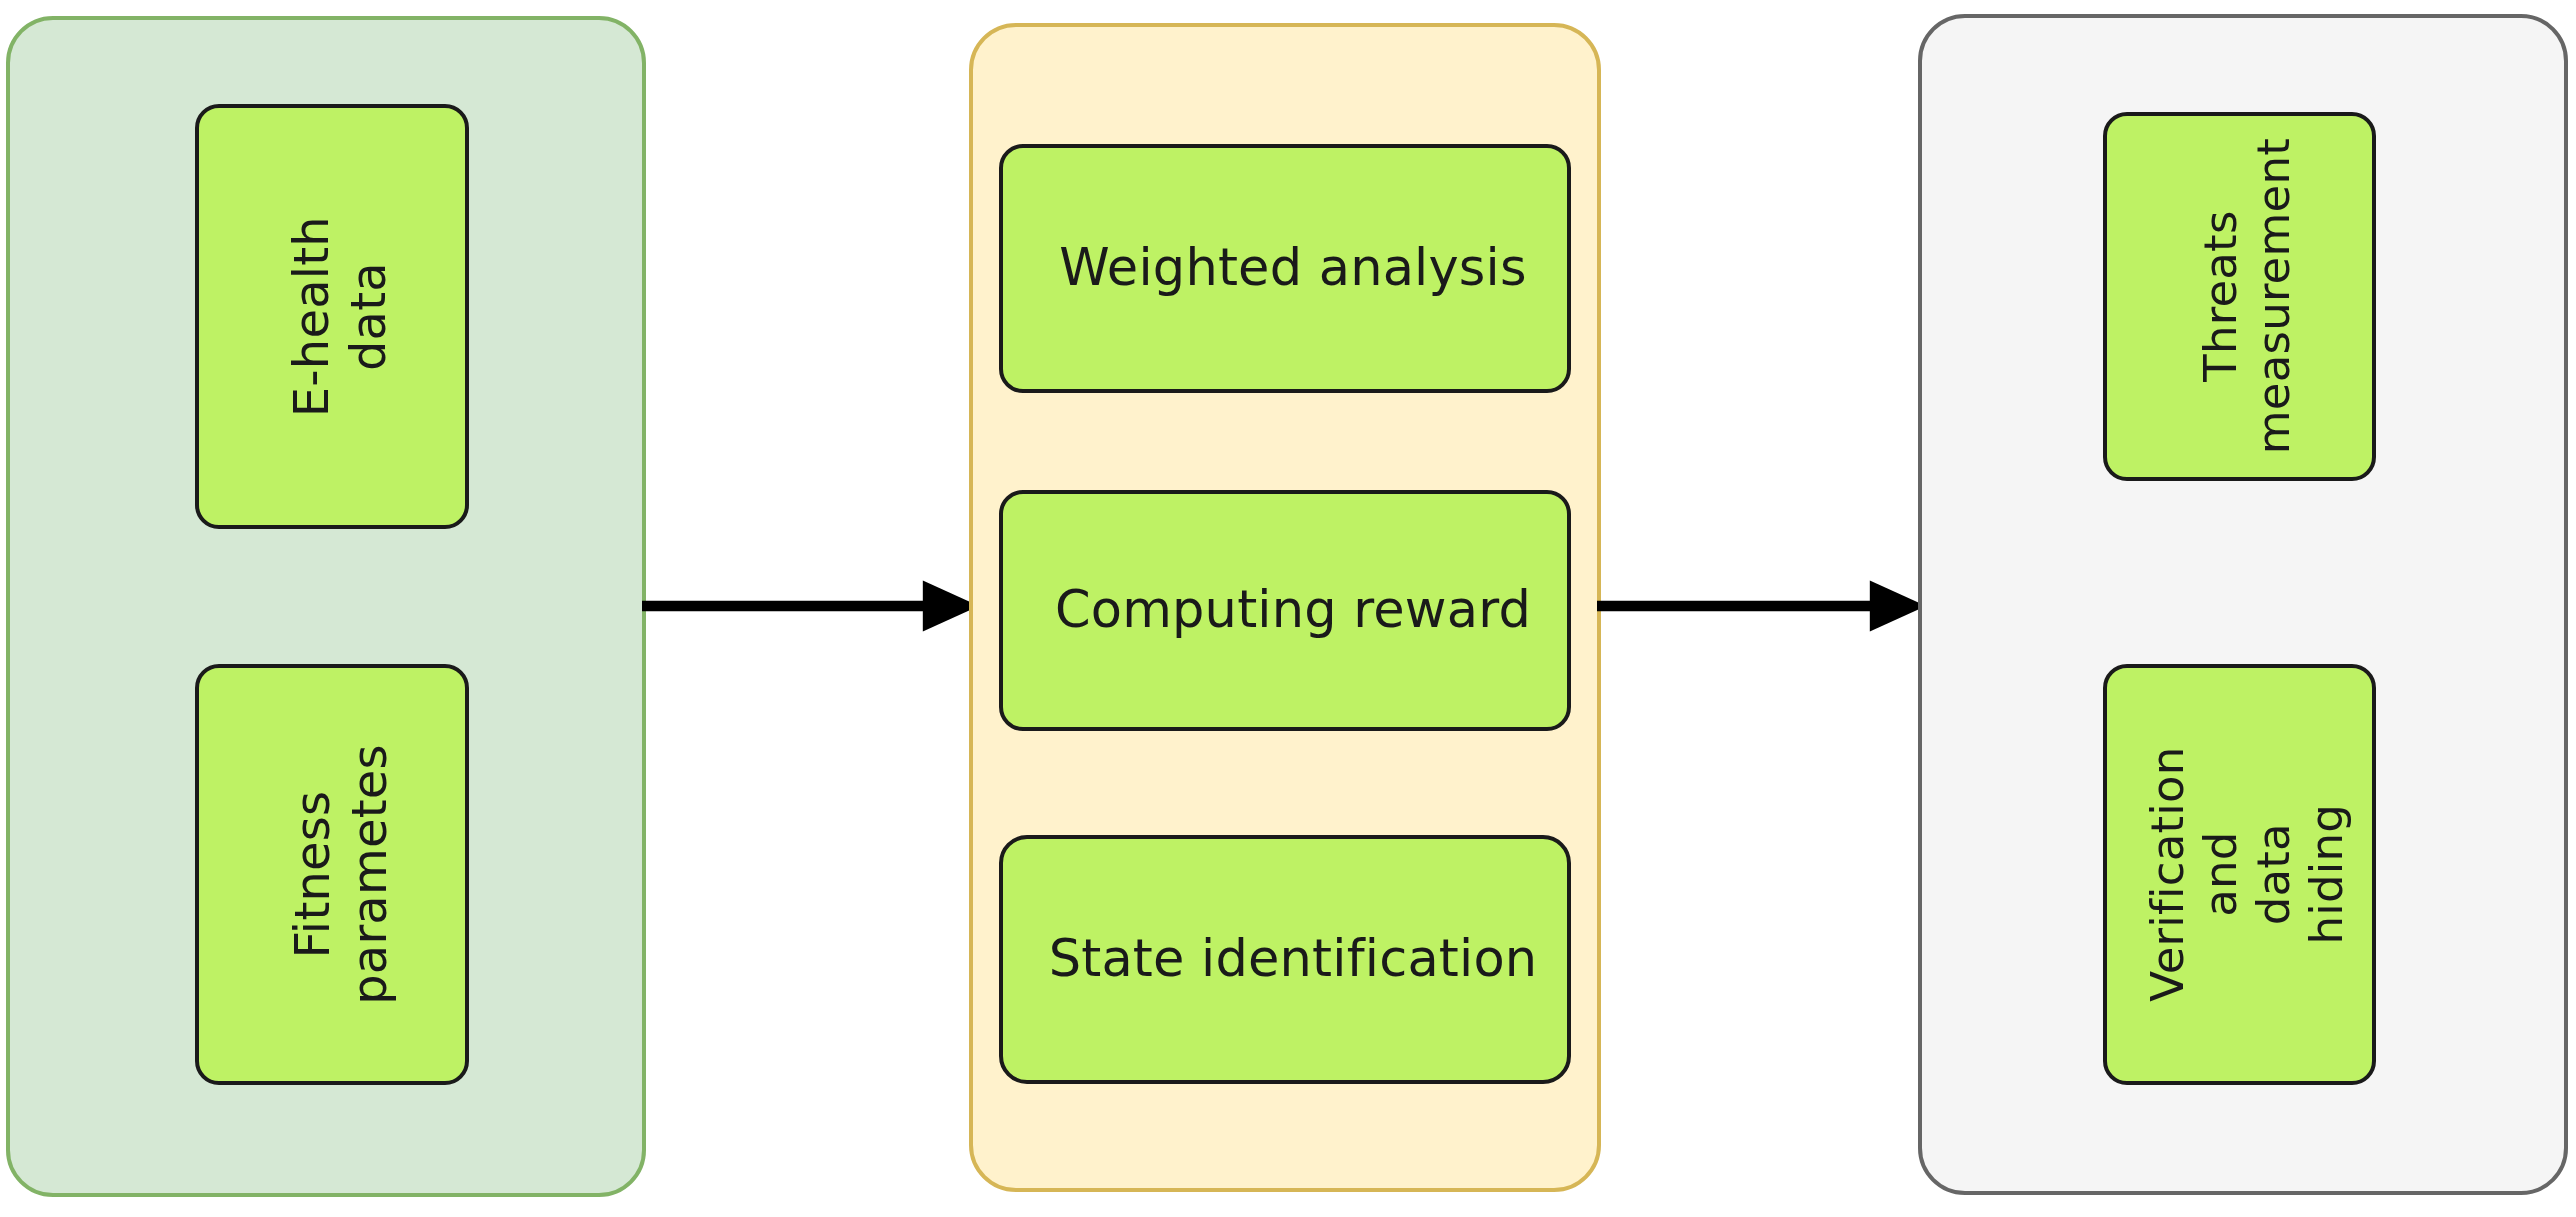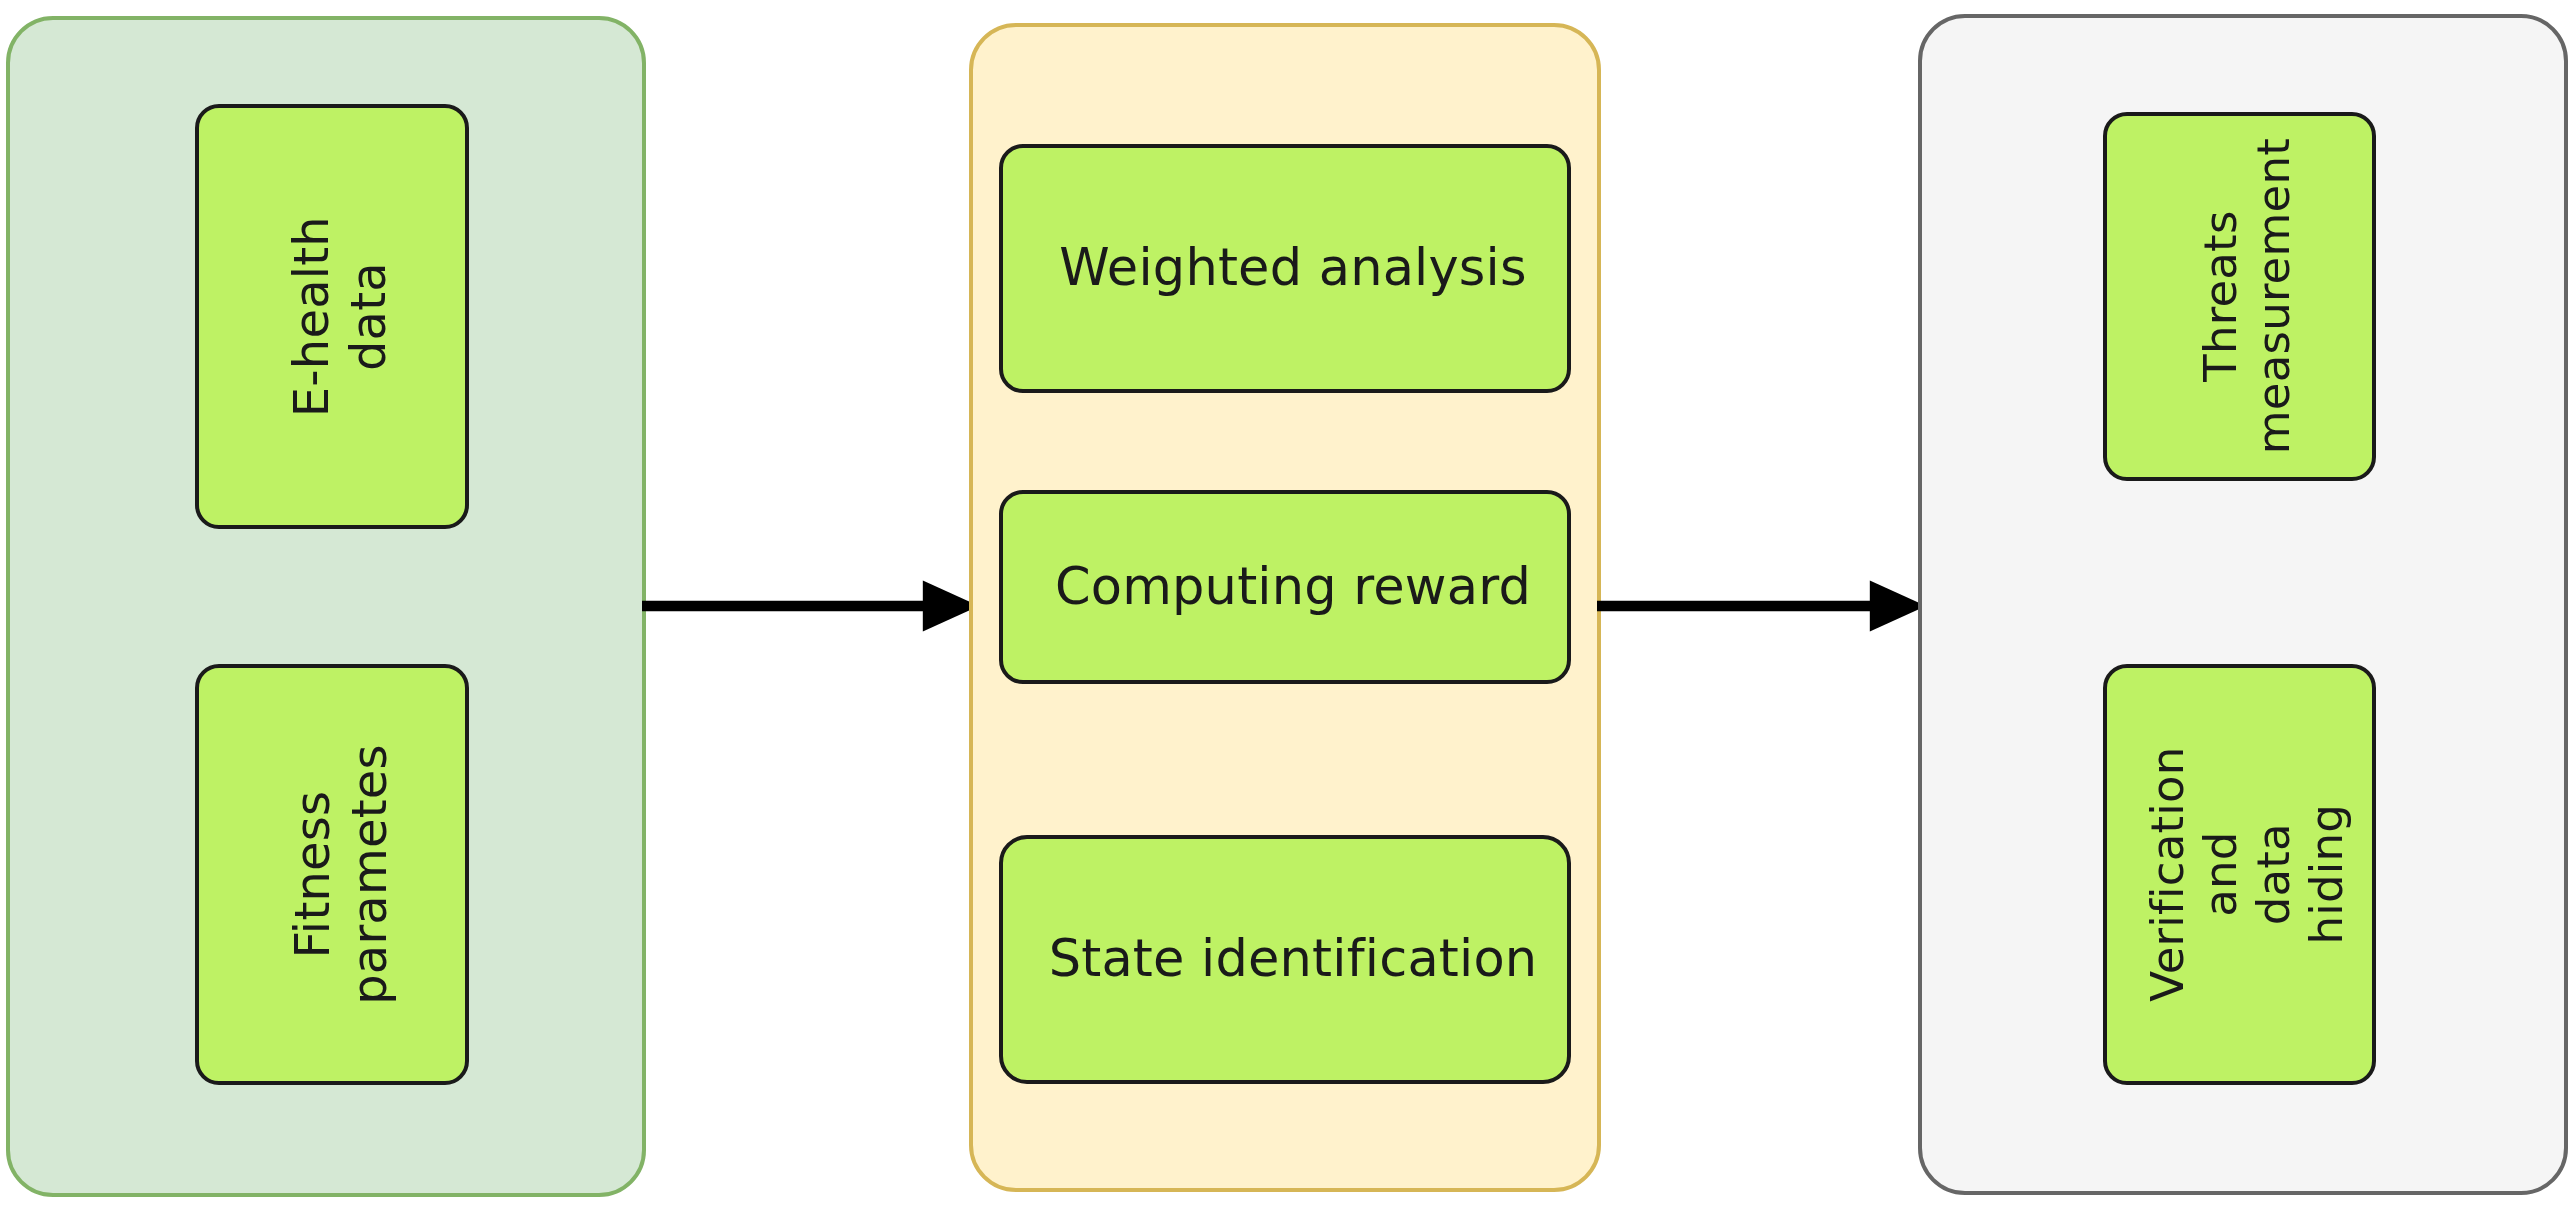--- a/index.html
+++ b/index.html
@@ -90,21 +90,21 @@
   }
   .node-fitness .node-label { font-size: 48px; }
 
   
   .node-weighted {
     left: 999px; top: 144px;
     width: 572px; height: 249px;
   }
   .node-computing {
     left: 999px; top: 490px;
-    width: 572px; height: 194px;
+    width: 572px; height: 241px;
   }
   .node-state {
     left: 999px; top: 835px;
     width: 572px; height: 249px; border-radius: 28px;
   }
   .node-weighted .node-label,
   .node-computing .node-label,
   .node-state .node-label { font-size: 51px; }
 
   

